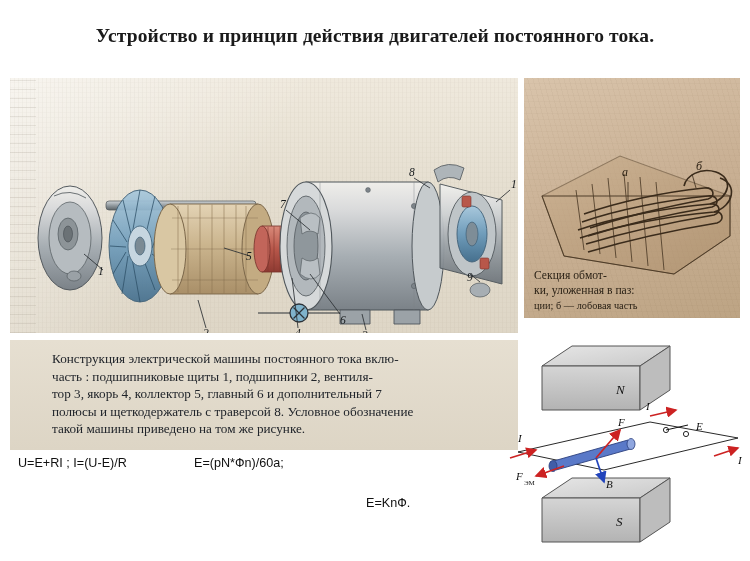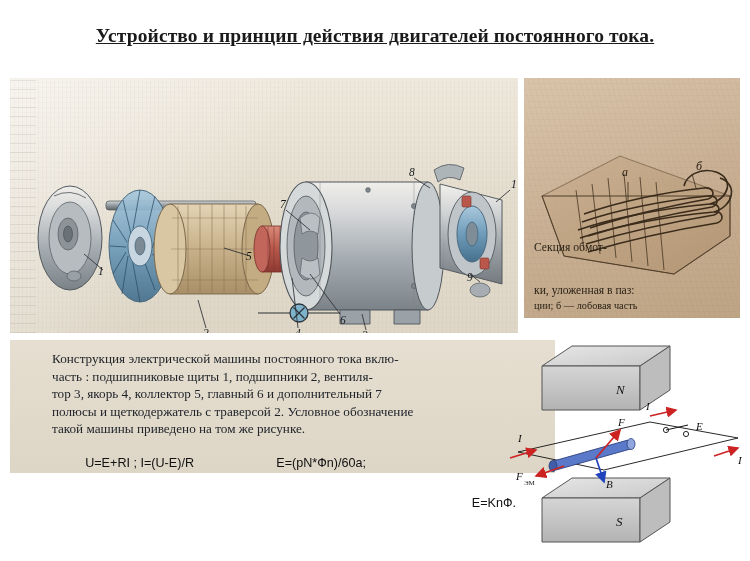--- a/index.html
+++ b/index.html
@@ -27,21 +27,20 @@
     top: 24px;
     left: 0;
     width: 750px;
     text-align: center;
     font-family: "Liberation Serif", serif;
     font-weight: bold;
     font-size: 19.5px;
     color: #1a1a1a;
     letter-spacing: 0.1px;
     line-height: 1.2;
-    text-decoration: underline;
   }
 
   
   .photo-motor {
     position: absolute;
     left: 10px;
     top: 78px;
     width: 508px;
     height: 255px;
     background: #e8e3d8;
@@ -95,32 +94,31 @@
     position: absolute;
     left: 10px;
     bottom: 6px;
     width: 198px;
     font-family: "Liberation Serif", serif;
     font-size: 10.3px;
     line-height: 1.28;
     color: #2b2216;
     text-align: left;
   }
-  .coil-caption .ln1 { font-size: 11.6px; margin-top: 28px; }
+  .coil-caption .ln1 { font-size: 11.6px; }
 
   
   .textblock {
     position: absolute;
     left: 10px;
     top: 340px;
     width: 508px;
-    height: 133px;
+    height: 110px;
     background: #ded7c8;
     overflow: hidden;
-    padding-left: 37px;
   }
   .textblock .paper {
     position: absolute; inset: 0;
     background: linear-gradient(180deg, #e6dfd1 0%, #ddd5c5 100%);
   }
   .textblock .body {
     position: absolute;
     left: 42px;
     top: 10px;
     width: 452px;
@@ -139,21 +137,21 @@
     width: 500px;
     font-family: "Liberation Sans", sans-serif;
     font-size: 12.6px;
     color: #111;
   }
   .formula-row {
     display: flex;
     width: 100%;
     margin-bottom: 16px;
   }
-  .formula-row > span { display: block; text-align: right; }
+  .formula-row > span { display: block; }
   .f-a { width: 176px; }
   .f-b { width: 172px; }
   .f-c { width: 150px; margin-top: 40px; }
 
   
   .diagram-ns {
     position: absolute;
     left: 500px;
     top: 330px;
     width: 250px;
@@ -398,21 +396,21 @@
       <div>ции; б — лобовая часть</div>
     </div>
   </div>
 
   <div class="textblock">
     <div class="paper"></div>
     <div class="body">
       <div>Конструкция электрической машины постоянного тока вклю-</div>
       <div>часть : подшипниковые щиты 1, подшипники 2, вентиля-</div>
       <div>тор 3, якорь 4, коллектор 5, главный 6 и дополнительный 7</div>
-      <div>полюсы и щеткодержатель с траверсой 2. Условное обозначение</div>
+      <div>полюсы и щеткодержатель с траверсой 8. Условное обозначение</div>
       <div>такой машины приведено на том же рисунке.</div>
     </div>
   </div>
 
   <div class="formulas">
     <div class="formula-row">
       <span class="f-a">U=E+RI ;  I=(U-E)/R</span>
       <span class="f-b">E=(pN*Фn)/60a;</span>
       <span class="f-c">E=KnФ.</span>
     </div>

